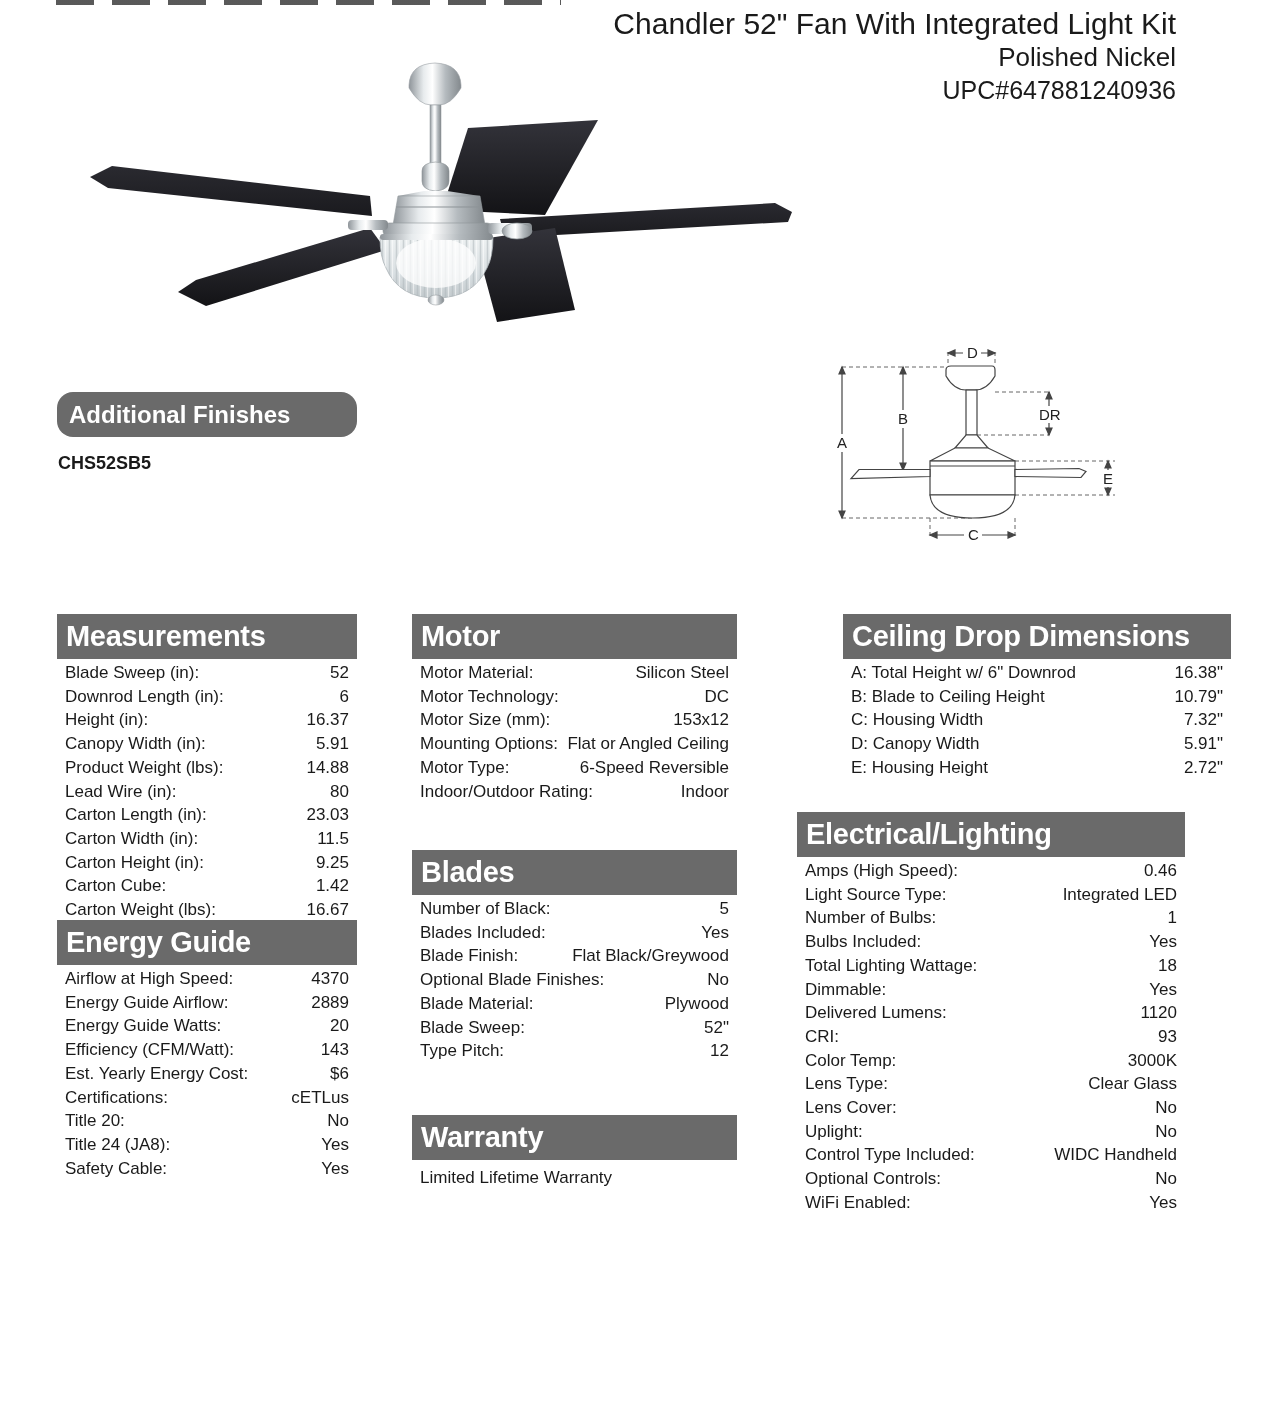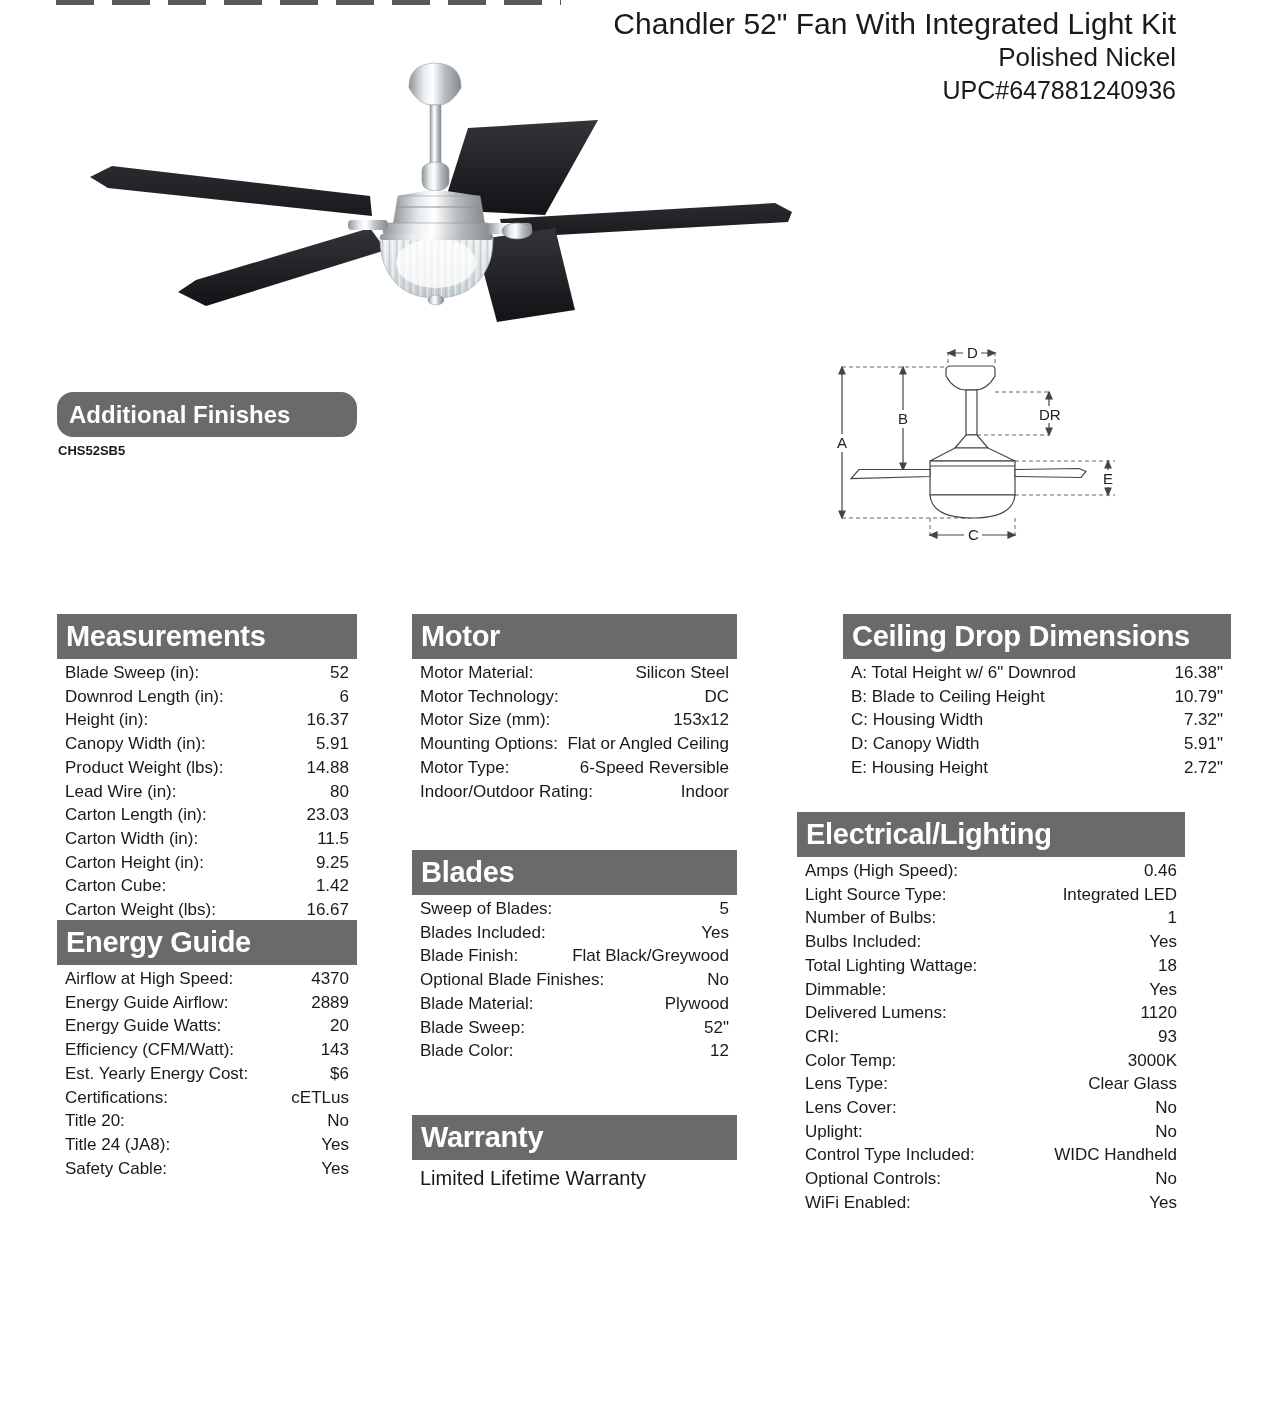--- a/index.html
+++ b/index.html
@@ -19,33 +19,33 @@
 
   
   .fan-image{position:absolute;left:80px;top:55px;width:720px;height:290px;}
   .dim-diagram{position:absolute;left:828px;top:328px;width:297px;height:232px;}
 
   
   .additional{position:absolute;left:57px;top:392px;width:300px;}
   .add-header{background:var(--header-bg,#6a6a6a);color:var(--header-fg,#fff);
     font-weight:bold;font-size:24px;height:45px;line-height:45px;padding-left:12px;
     box-sizing:border-box;border-radius:16px;}
-  .sku{font-weight:bold;font-size:13px;margin-top:6px;padding-left:1px;}
+  .sku{font-weight:bold;font-size:18px;margin-top:16px;padding-left:1px;}
 
   
   .section{position:absolute;margin-top:47px;}
   .sec-header{background:var(--header-bg,#6a6a6a);color:var(--header-fg,#fff);
     font-weight:bold;font-size:29px;height:45px;line-height:45px;padding-left:9px;
     box-sizing:border-box;letter-spacing:-0.3px;white-space:nowrap;overflow:hidden;}
   .rows{padding-top:2px;}
   .spec-row{display:flex;justify-content:space-between;align-items:baseline;
     line-height:23.7px;font-size:17px;padding:0 8px;}
   .spec-label{white-space:nowrap;}
   .spec-value{white-space:nowrap;text-align:center;}
-  .plain-text{font-size:20px;line-height:24px;padding:6px 8px 0 8px;}
+  .plain-text{font-size:17px;line-height:24px;padding:6px 8px 0 8px;}
 
   .sec-measurements{left:57px;top:567px;width:300px;}
   .sec-energy{left:57px;top:873px;width:300px;}
   .sec-motor{left:412px;top:567px;width:325px;}
   .sec-blades{left:412px;top:803px;width:325px;}
   .sec-warranty{left:412px;top:1068px;width:325px;}
   .sec-ceiling{left:843px;top:567px;width:388px;}
   .sec-electrical{left:797px;top:765px;width:388px;}
 
   svg{display:block;}
@@ -311,21 +311,21 @@
           <span class="spec-label">Indoor/Outdoor Rating:</span>
           <span class="spec-value">Indoor</span>
         </div>
       </div>
   </div>
 
   <div class="section sec-blades">
     <div class="sec-header">Blades</div>
     <div class="rows">
         <div class="spec-row">
-          <span class="spec-label">Sweep of Blades:</span>
+          <span class="spec-label">Number of Black:</span>
           <span class="spec-value">5</span>
         </div>
         <div class="spec-row">
           <span class="spec-label">Blades Included:</span>
           <span class="spec-value">Yes</span>
         </div>
         <div class="spec-row">
           <span class="spec-label">Blade Finish:</span>
           <span class="spec-value">Flat Black/Greywood</span>
         </div>
@@ -335,21 +335,21 @@
         </div>
         <div class="spec-row">
           <span class="spec-label">Blade Material:</span>
           <span class="spec-value">Plywood</span>
         </div>
         <div class="spec-row">
           <span class="spec-label">Blade Sweep:</span>
           <span class="spec-value">52"</span>
         </div>
         <div class="spec-row">
-          <span class="spec-label">Blade Color:</span>
+          <span class="spec-label">Type Pitch:</span>
           <span class="spec-value">12</span>
         </div>
       </div>
   </div>
 
   <div class="section sec-warranty">
     <div class="sec-header">Warranty</div>
     <div class="plain-text">Limited Lifetime Warranty</div>
   </div>
 

